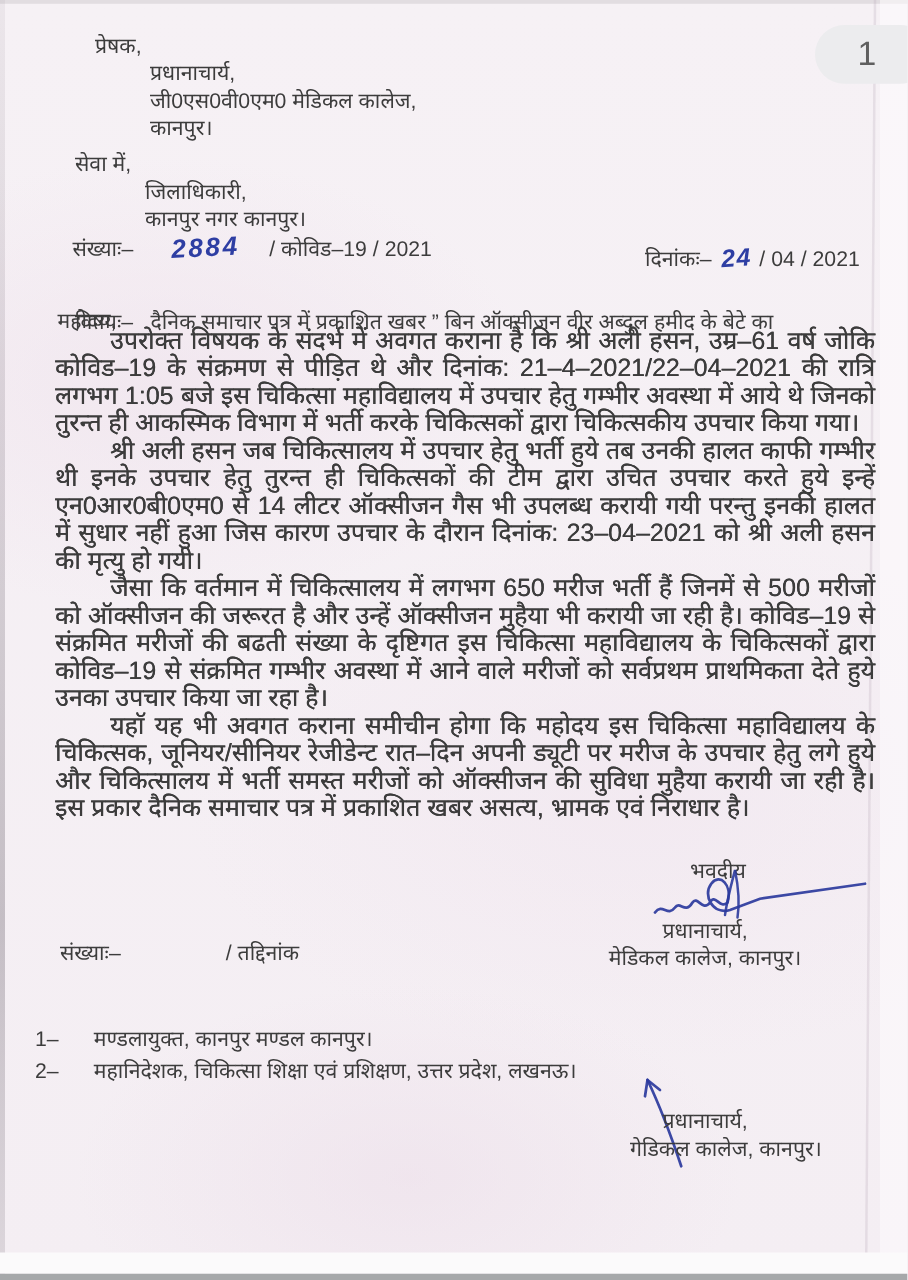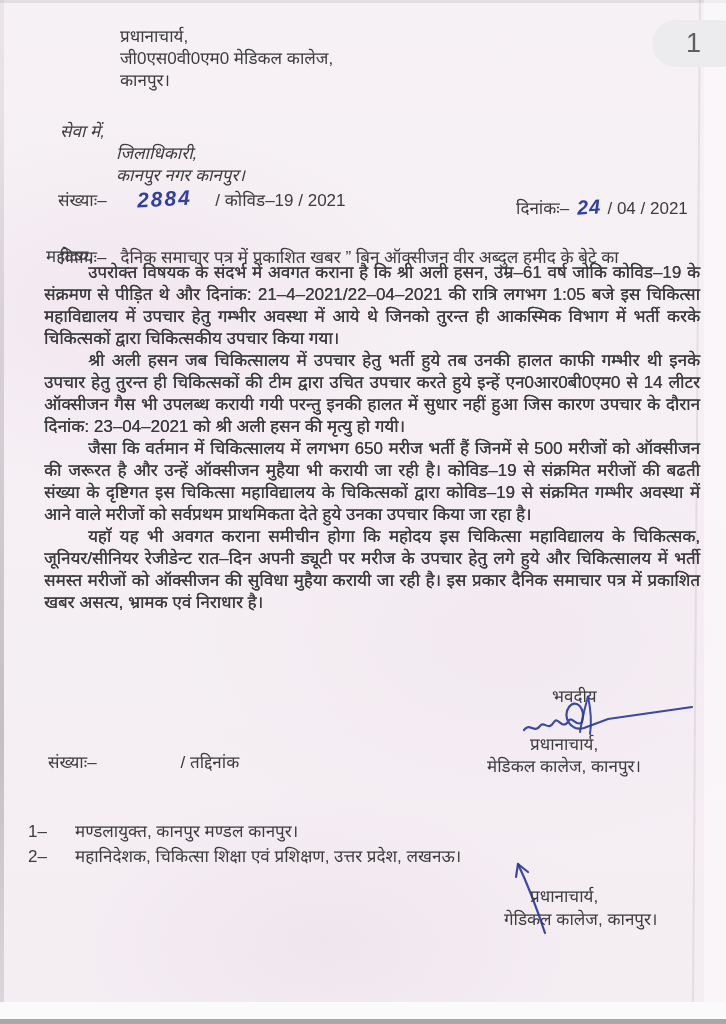--- a/index.html
+++ b/index.html
@@ -30,37 +30,37 @@
     background:#ececee;display:flex;align-items:center;justify-content:flex-start;
     padding-left:34px;box-sizing:border-box;
   }
   .page-pill span{font-size:27px;color:#5f5f5f;}
 
   .txt{font-size:17px;line-height:22px;white-space:nowrap;}
   .blue{color:#2e3ea3;}
 
   .sender{position:absolute;left:76px;top:26px;}
   .sender .ind{margin-left:44px;}
-  .recipient{position:absolute;left:60px;top:121px;font-style:italic;}
+  .recipient{position:absolute;left:60px;top:121px;}
   .recipient .ind{margin-left:56px;}
 
   .refline{position:absolute;left:58px;top:188px;}
   .refline .hand{display:inline-block;margin:0 24px 0 30px;font-size:21px;letter-spacing:2px;font-style:italic;transform:rotate(-3deg);font-weight:bold;}
   .dateline{position:absolute;left:516px;top:196px;}
   .dateline .hand{display:inline-block;margin:0 6px 0 8px;font-size:20px;letter-spacing:1px;font-style:italic;transform:rotate(-4deg);font-weight:bold;}
 
   .subject{position:absolute;left:60px;top:212px;width:650px;margin-top:35px;}
   .subject .l1 span.lab{margin-right:14px;}
   .subject .l2{margin-left:55px;}
 
   .salutation{position:absolute;left:46px;top:246px;}
 
   .body-copy{position:absolute;left:44px;top:262px;width:656px;}
   .body-copy p{
-    margin:0;font-size:17px;line-height:22px;text-align:justify;text-indent:44px;
+    margin:0;font-size:20px;line-height:22px;text-align:justify;text-indent:44px;
     text-shadow:.2px 0 currentColor;
   }
   .closing-line{margin:0;font-size:17px;line-height:22px;text-indent:172px;white-space:nowrap;text-shadow:.2px 0 currentColor;}
   .enclosure{margin:0;font-size:17px;line-height:22px;white-space:nowrap;text-shadow:.2px 0 currentColor;}
 
   .sig1-closing{position:absolute;left:552px;top:686px;}
   .sig1-scribble{position:absolute;left:516px;top:692px;}
   .sig1-designation{position:absolute;left:530px;top:734px;}
   .sig1-org{position:absolute;left:487px;top:756px;}
 
@@ -85,20 +85,21 @@
   <div class="crease"></div>
   <div class="right-light"></div>
   <div class="bottom-white"></div>
   <div class="bottom-gray"></div>
 
   <div class="page-pill">
     <span>1</span>
   </div>
 
   <div class="sender txt">
+    <div>प्रेषक,</div>
     <div class="ind">प्रधानाचार्य,</div>
     <div class="ind">जी0एस0वी0एम0 मेडिकल कालेज,</div>
     <div class="ind">कानपुर।</div>
   </div>
 
   <div class="recipient txt">
     <div>सेवा में,</div>
     <div class="ind">जिलाधिकारी,</div>
     <div class="ind">कानपुर नगर कानपुर।</div>
   </div>

